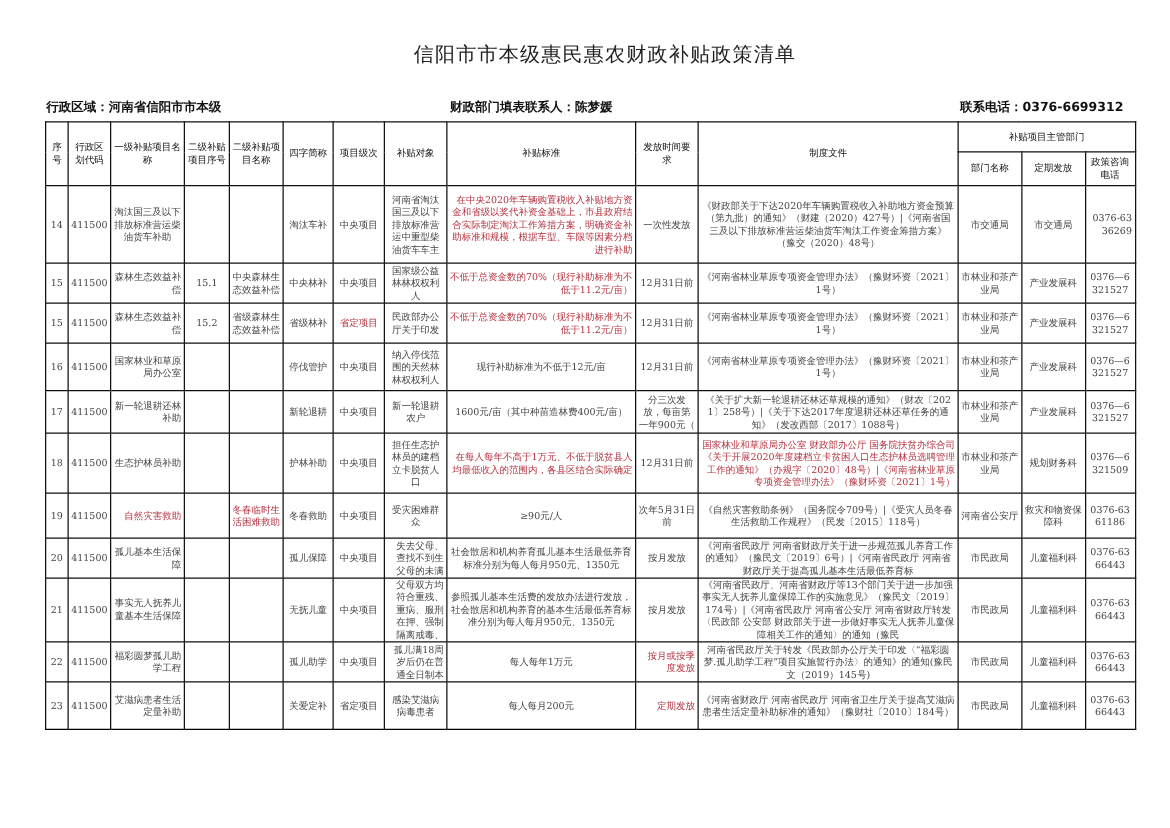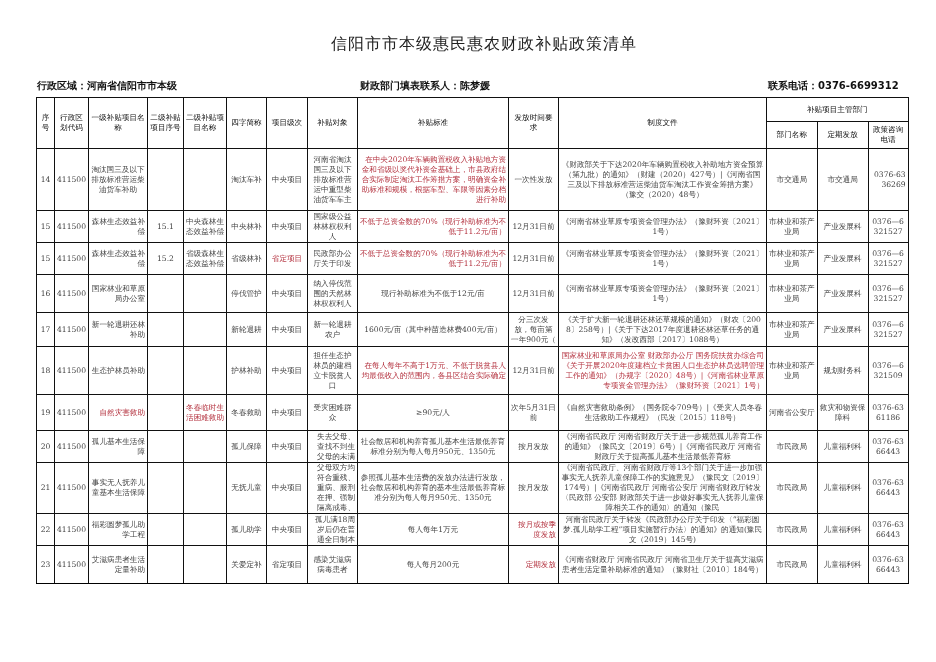--- a/index.html
+++ b/index.html
@@ -135,21 +135,21 @@
       <td class="c">17</td>
       <td class="c">411500</td>
       <td class="l">新一轮退耕还林补助</td>
       <td class="c"></td>
       <td class="c"></td>
       <td class="c">新轮退耕</td>
       <td class="c">中央项目</td>
       <td class="c">新一轮退耕农户</td>
       <td class="c">1600元/亩（其中种苗造林费400元/亩）</td>
       <td class="c">分三次发放，每亩第一年900元（</td>
-      <td class="c">《关于扩大新一轮退耕还林还草规模的通知》（财农〔2008〕258号）|《关于下达2017年度退耕还林还草任务的通知》（发改西部〔2017〕1088号）</td>
+      <td class="c">《关于扩大新一轮退耕还林还草规模的通知》（财农〔2021〕258号）|《关于下达2017年度退耕还林还草任务的通知》（发改西部〔2017〕1088号）</td>
       <td class="c">市林业和茶产业局</td>
       <td class="c">产业发展科</td>
       <td class="c">0376—6321527</td>
     </tr>
 
     <tr style="height:48px">
       <td class="c">18</td>
       <td class="c">411500</td>
       <td class="l">生态护林员补助</td>
       <td class="c"></td>

